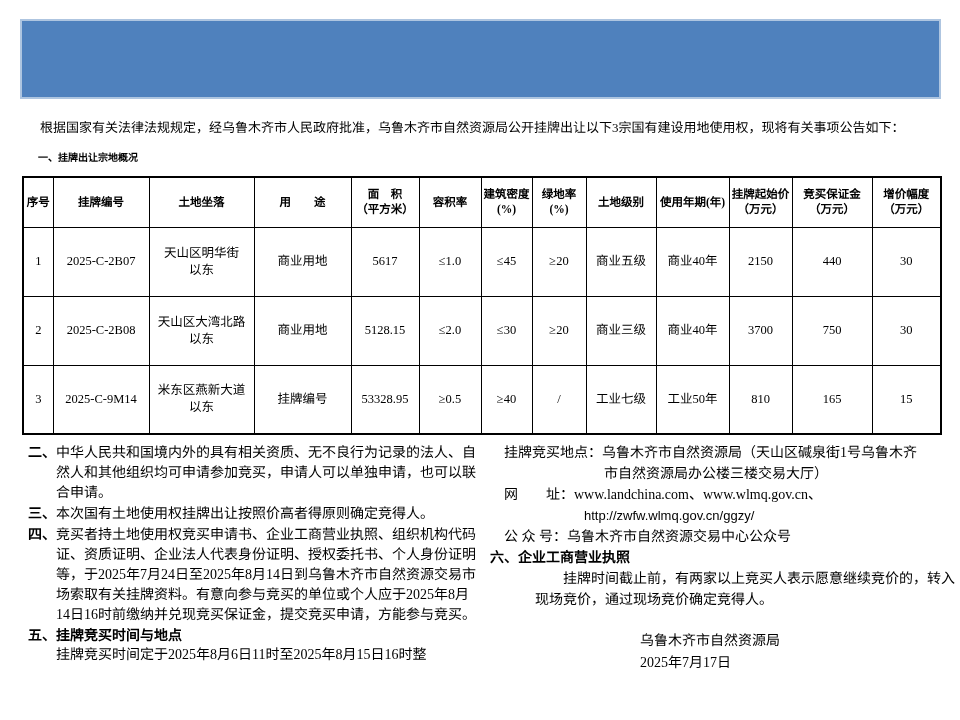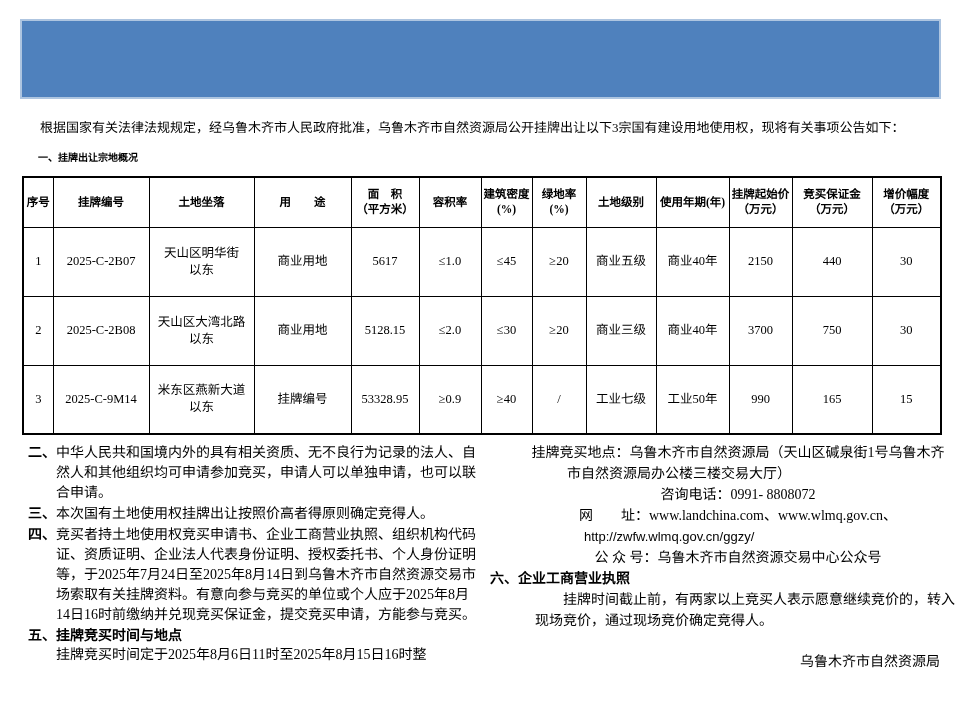--- a/index.html
+++ b/index.html
@@ -72,27 +72,27 @@
   }
   .hang {
     padding-left: 2em;
     text-indent: -2em;
   }
   .sec-label, .sec-title {
     font-weight: bold;
     font-family: "Liberation Sans", "DejaVu Sans", sans-serif;
   }
   .body-indent { text-indent: 2em; margin-left: 45px; }
-  .c-line1 { margin-left: 26px; text-align: center; }
-  .c-line2 { margin-left: 77px; }
+  .c-line1 { margin-left: 14px; }
+  .c-line2 { margin-left: 114px; }
   .c-url   { margin-left: 94px; font-family: "Liberation Sans", "DejaVu Sans", sans-serif; font-size: 13px; }
   .signature {
     margin: 20px 0 0 150px;
     width: 300px;
-    text-align: right;
+    text-align: left;
     line-height: 22px;
   }
 </style>
 </head>
 <body>
 
 <div class="banner"></div>
 
 <p class="intro">根据国家有关法律法规规定，经乌鲁木齐市人民政府批准，乌鲁木齐市自然资源局公开挂牌出让以下3宗国有建设用地使用权，现将有关事项公告如下：</p>
 
@@ -170,46 +170,46 @@
       <td>750</td>
       <td>30</td>
     </tr>
     <tr>
       <td>3</td>
       <td>2025-C-9M14</td>
       <td>米东区燕新大道
 以东</td>
       <td>挂牌编号</td>
       <td>53328.95</td>
-      <td>≥0.9</td>
+      <td>≥0.5</td>
       <td>≥40</td>
       <td>/</td>
       <td>工业七级</td>
       <td>工业50年</td>
-      <td>990</td>
+      <td>810</td>
       <td>165</td>
       <td>15</td>
     </tr>
   </tbody>
 </table>
 
 <div class="bottom">
   <div class="col-left">
     <p class="hang"><span class="sec-label">二、</span><span>中华人民共和国境内外的具有相关资质、无不良行为记录的法人、自然人和其他组织均可申请参加竞买，申请人可以单独申请，也可以联合申请。</span></p>
     <p class="hang"><span class="sec-label">三、</span><span>本次国有土地使用权挂牌出让按照价高者得原则确定竞得人。</span></p>
     <p class="hang"><span class="sec-label">四、</span><span>竞买者持土地使用权竞买申请书、企业工商营业执照、组织机构代码证、资质证明、企业法人代表身份证明、授权委托书、个人身份证明等，于2025年7月24日至2025年8月14日到乌鲁木齐市自然资源交易市场索取有关挂牌资料。有意向参与竞买的单位或个人应于2025年8月14日16时前缴纳并兑现竞买保证金，提交竞买申请，方能参与竞买。</span></p>
     <p class="sec-title">五、挂牌竞买时间与地点</p>
     <p style="padding-left:2em">挂牌竞买时间定于2025年8月6日11时至2025年8月15日16时整</p>
   </div>
   <div class="col-right">
     <p class="c-line1">挂牌竞买地点：乌鲁木齐市自然资源局（天山区碱泉街1号乌鲁木齐</p>
     <p class="c-line2">市自然资源局办公楼三楼交易大厅）</p>
-    <p class="c-line1">咨询电话：0991- 8808072</p>
     <p class="c-line1">网　　址：www.landchina.com、www.wlmq.gov.cn、</p>
     <p class="c-url">http://zwfw.wlmq.gov.cn/ggzy/</p>
     <p class="c-line1">公 众 号：乌鲁木齐市自然资源交易中心公众号</p>
     <p class="sec-title">六、企业工商营业执照</p>
     <p class="body-indent">挂牌时间截止前，有两家以上竞买人表示愿意继续竞价的，转入现场竞价，通过现场竞价确定竞得人。</p>
     <div class="signature">
       <p>乌鲁木齐市自然资源局</p>
+      <p>2025年7月17日</p>
     </div>
   </div>
 </div>
 
 </body></html>

